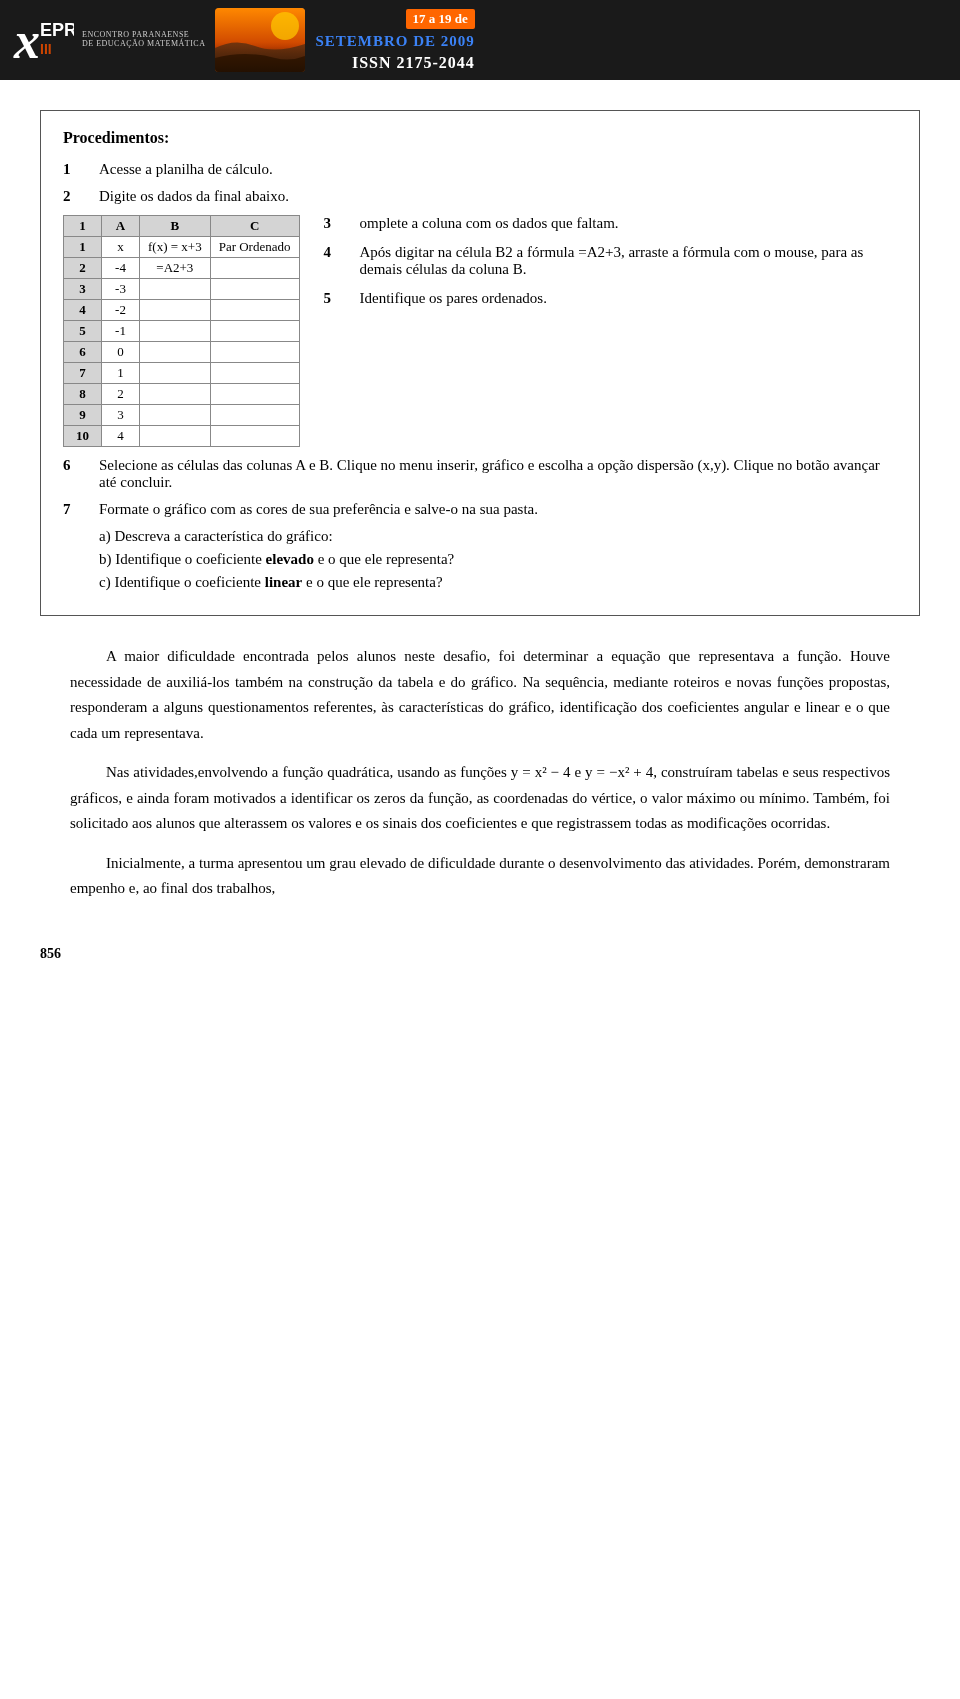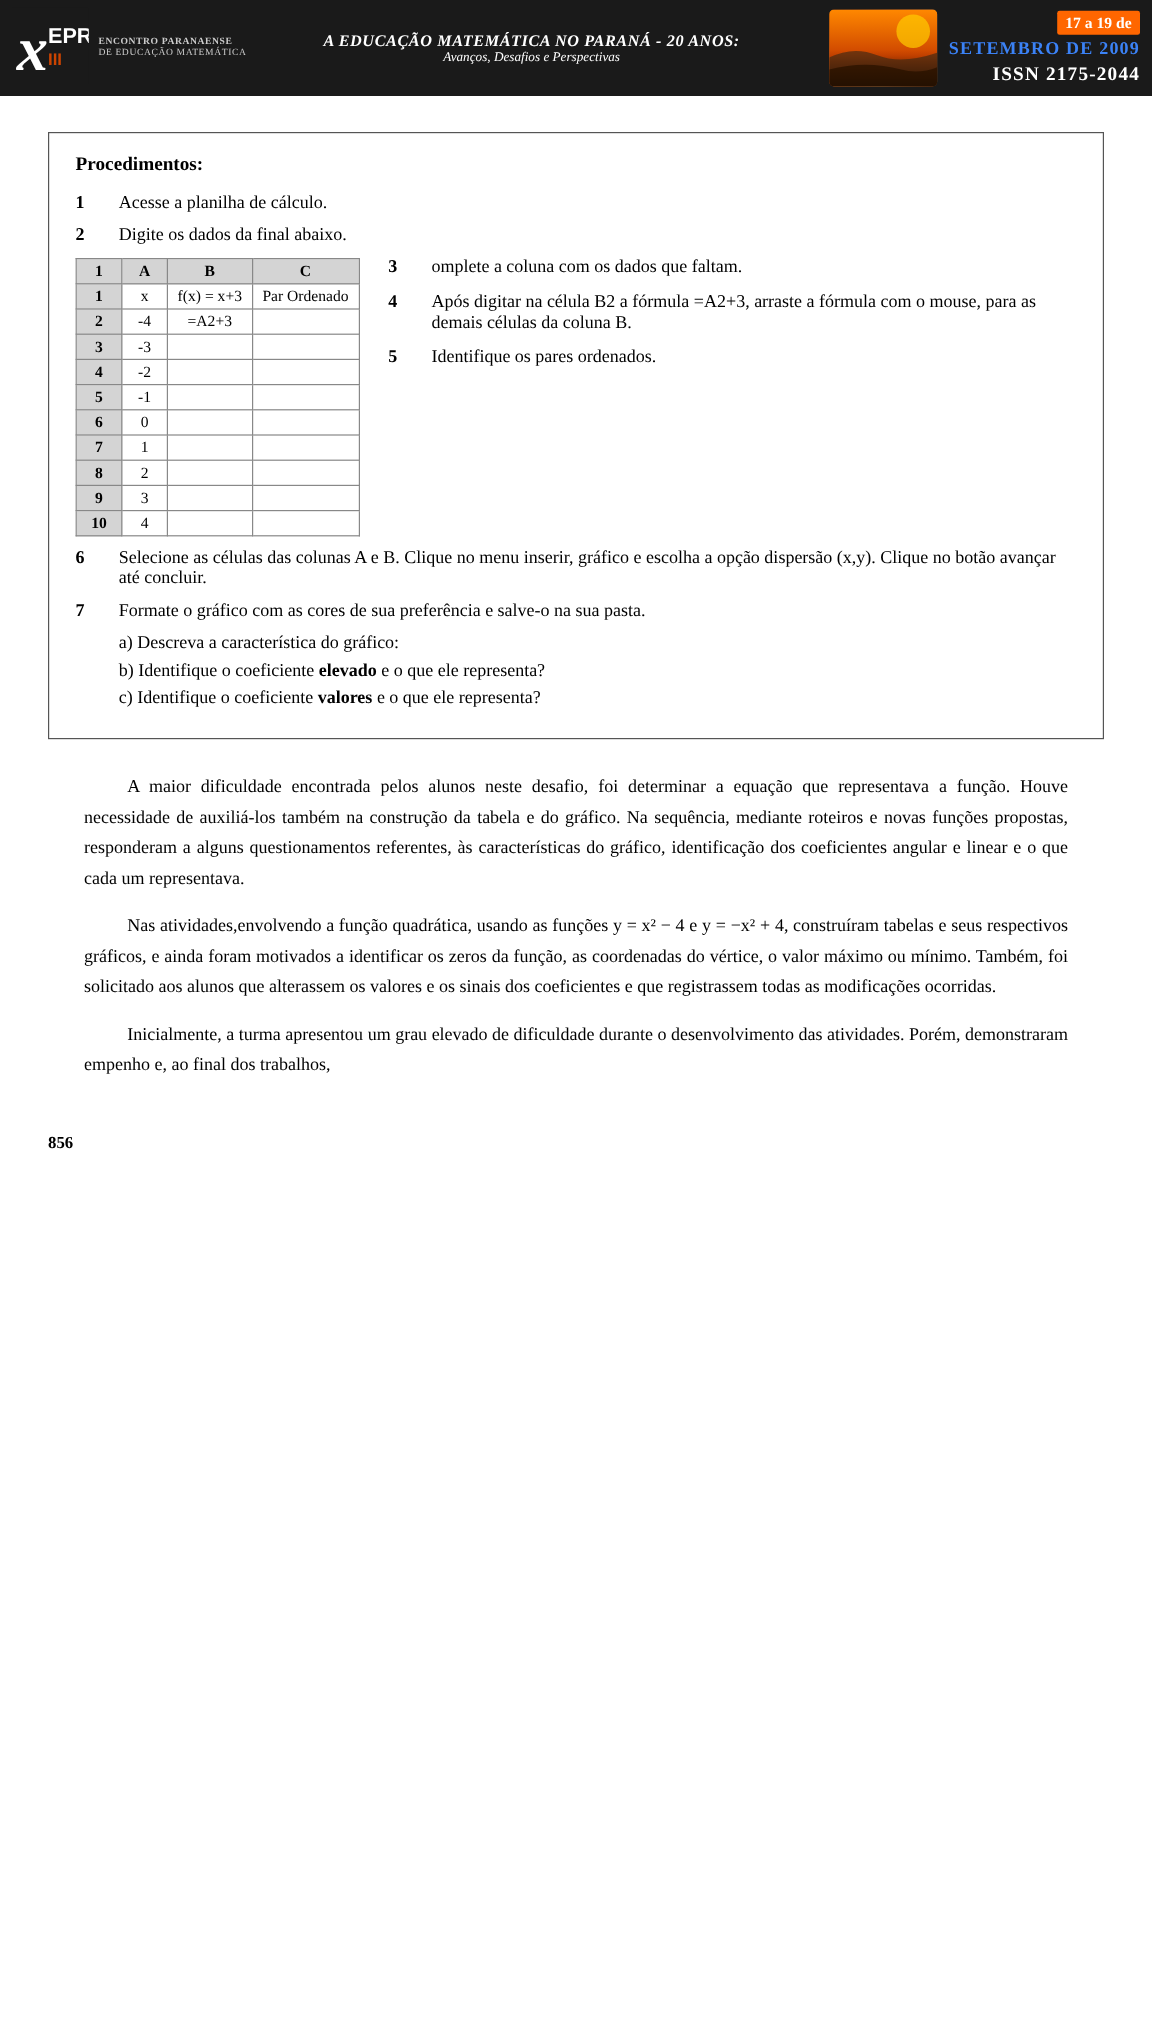--- a/index.html
+++ b/index.html
@@ -162,29 +162,25 @@
   <div class="logo-area">
     <div>
       <svg width="64" height="64" viewBox="0 0 64 64">
         <rect width="64" height="64" fill="#1a1a1a"></rect>
         <text x="4" y="52" font-size="52" font-weight="900" font-style="italic" fill="#fff" font-family="Times New Roman, serif">x</text>
         <text x="30" y="30" font-size="18" font-weight="900" fill="#fff" font-family="Arial, sans-serif">EPRE</text>
         <text x="30" y="48" font-size="14" font-weight="900" fill="#cc4400" font-family="Arial, sans-serif">III</text>
       </svg>
     </div>
     <div class="logo-epre">
-      <div style="font-size:8px;color:#ccc;text-transform:uppercase;letter-spacing:0.5px;font-weight:bold;">ENCONTRO PARANAENSE</div>
+      <div style="font-size:8px;color:#ccc;text-transform:uppercase;letter-spacing:0.5px;">ENCONTRO PARANAENSE</div>
       <div style="font-size:8px;color:#ccc;text-transform:uppercase;letter-spacing:0.5px;font-family:Liberation Serif, serif;">DE EDUCAÇÃO MATEMÁTICA</div>
     </div>
   </div>
 
-  <div class="header-center">
-    <div class="main-title">A Educação Matemática no Paraná - 20 anos:</div>
-    <div class="sub-title">Avanços, Desafios e Perspectivas</div>
-  </div>
 
   <div class="header-img-area">
     <svg width="90" height="64" viewBox="0 0 90 64">
       <defs>
         <linearGradient id="sky" x1="0" y1="0" x2="0" y2="1">
           <stop offset="0%" stop-color="#ff8800"></stop>
           <stop offset="60%" stop-color="#cc4400"></stop>
           <stop offset="100%" stop-color="#331100"></stop>
         </linearGradient>
       </defs>
@@ -318,21 +314,21 @@
       <div class="step-num">7</div>
       <div class="step-text">Formate o gráfico com as cores de sua preferência e salve-o na sua pasta.</div>
     </div>
 
     <div class="step-indent">
       <div style="margin-bottom:6px;font-size:15px;">a) Descreva a característica do gráfico:</div>
       <div style="margin-bottom:6px;font-size:15px;">
         b) Identifique o coeficiente <strong>elevado</strong> e o que ele representa?
       </div>
       <div style="margin-bottom:6px;font-size:15px;">
-        c) Identifique o coeficiente <strong>valores</strong> e o que ele representa?
+        c) Identifique o coeficiente <strong>linear</strong> e o que ele representa?
       </div>
     </div>
 
   </div>
 
   <div class="paragraph-section">
     <p>A maior dificuldade encontrada pelos alunos neste desafio, foi determinar a equação que representava a função. Houve necessidade de auxiliá-los também na construção da tabela e do gráfico. Na sequência, mediante roteiros e novas funções propostas, responderam a alguns questionamentos referentes, às características do gráfico, identificação dos coeficientes angular e linear e o que cada um representava.</p>
     <p>Nas atividades,envolvendo a função quadrática, usando as funções y = x² − 4 e y = −x² + 4, construíram tabelas e seus respectivos gráficos, e ainda foram motivados a identificar os zeros da função, as coordenadas do vértice, o valor máximo ou mínimo. Também, foi solicitado aos alunos que alterassem os valores e os sinais dos coeficientes e que registrassem todas as modificações ocorridas.</p>
     <p>Inicialmente, a turma apresentou um grau elevado de dificuldade durante o desenvolvimento das atividades. Porém, demonstraram empenho e, ao final dos trabalhos,</p>
   </div>

